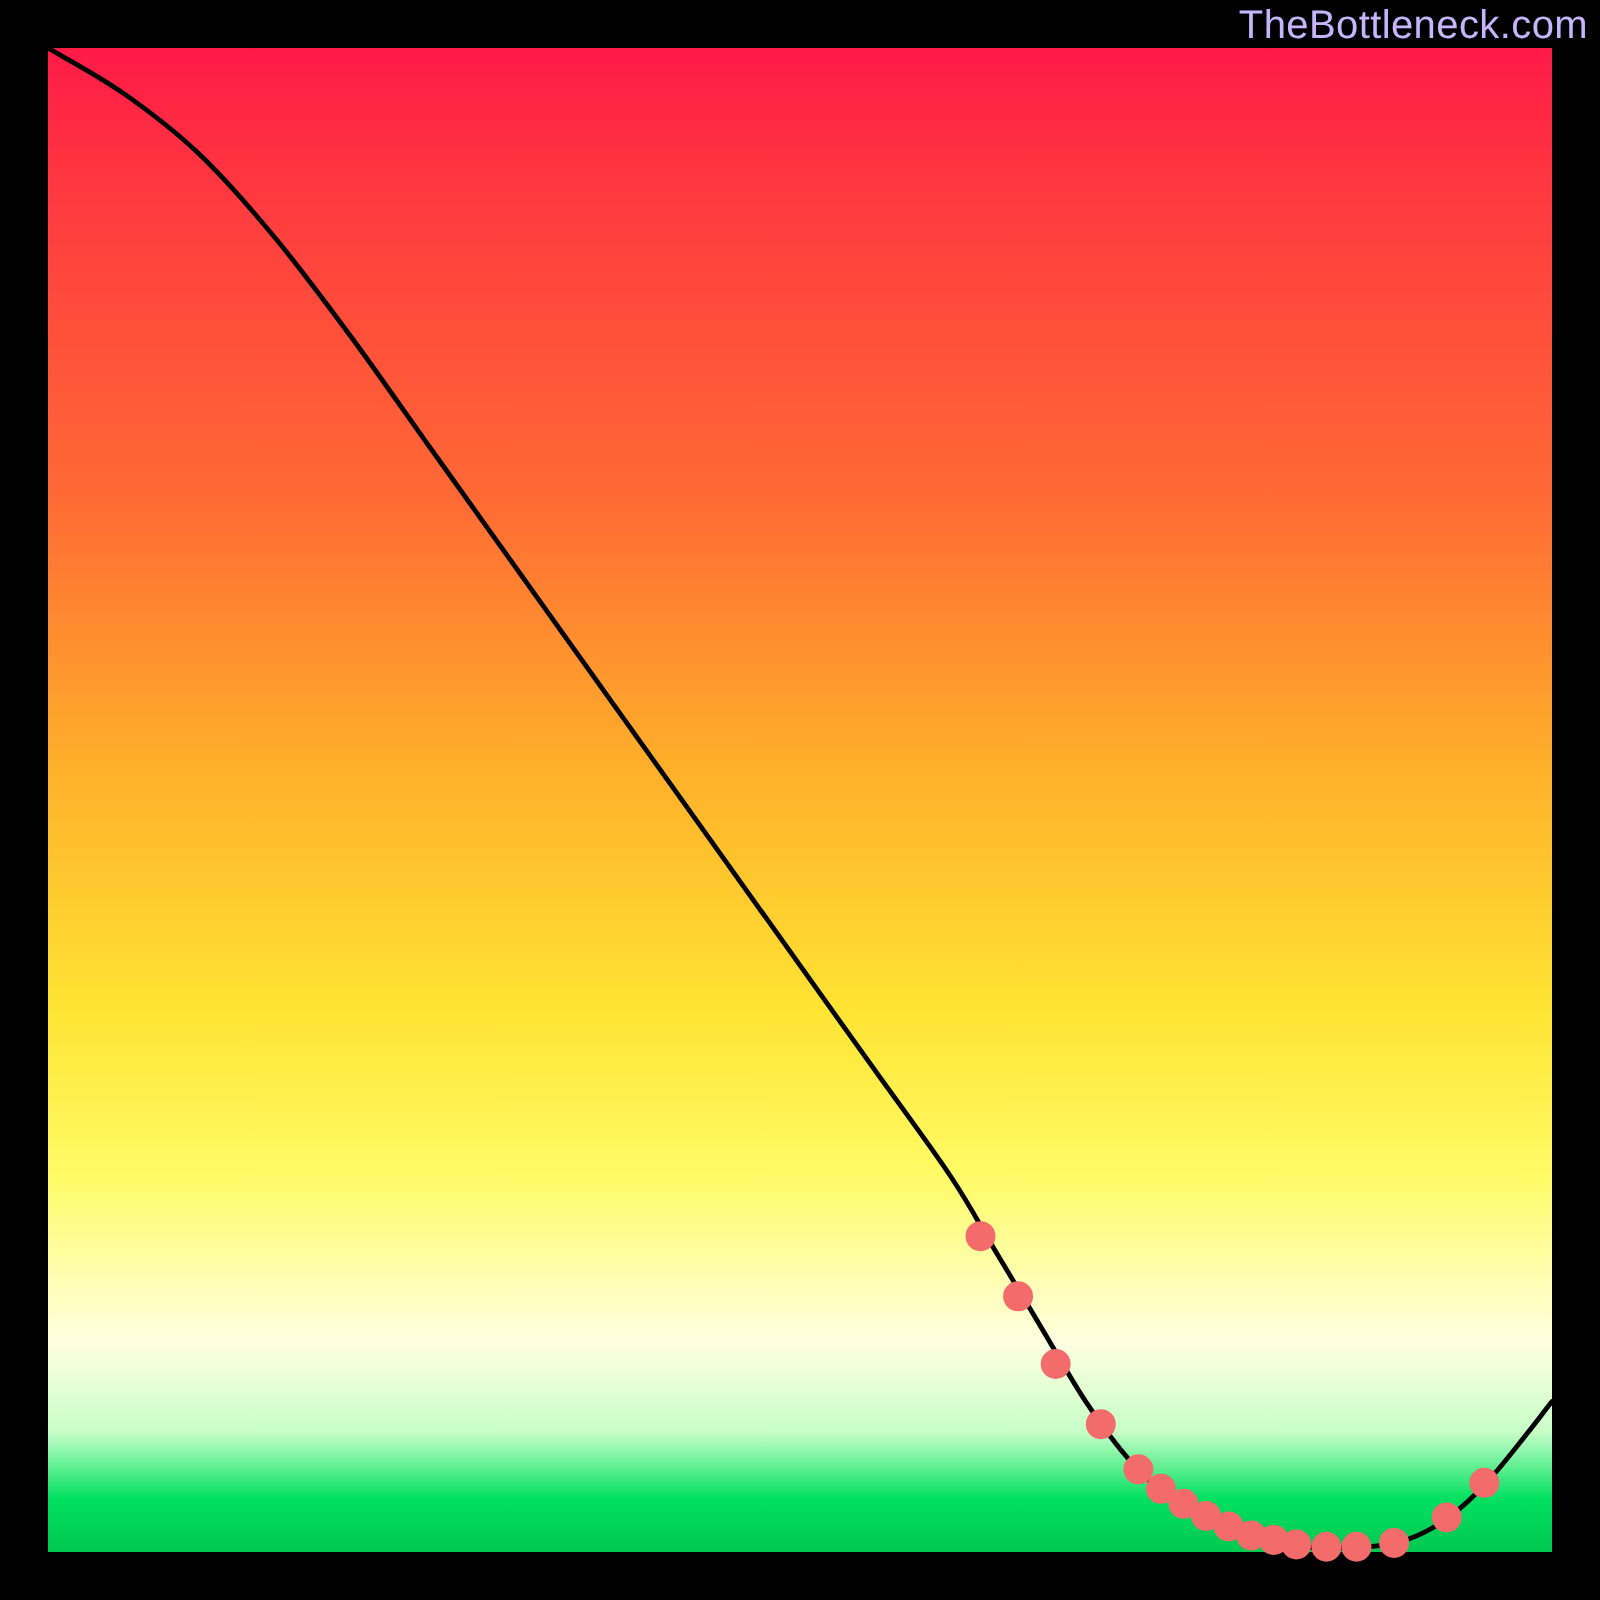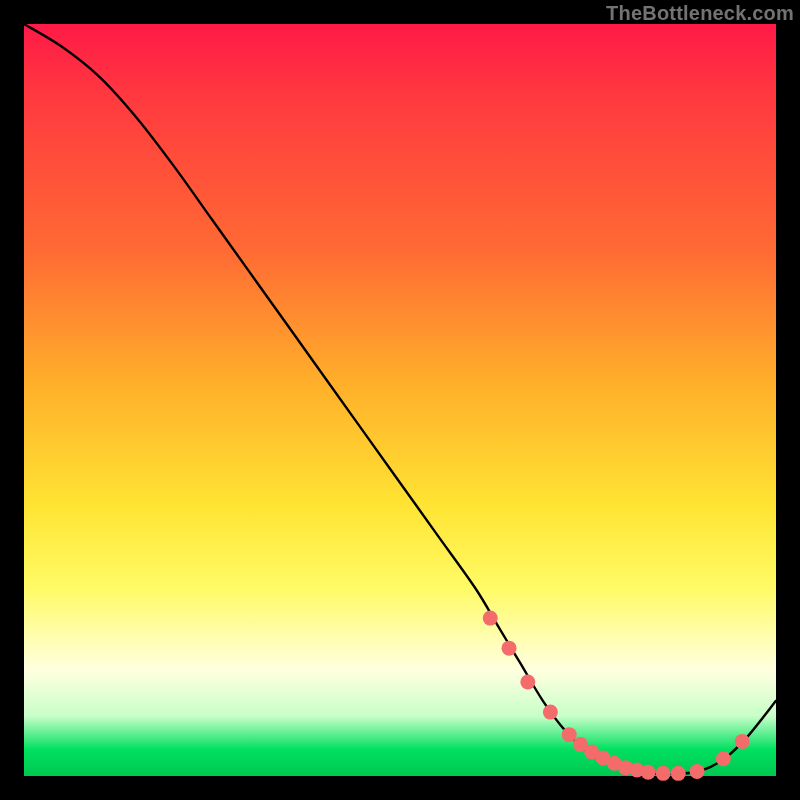--- a/index.html
+++ b/index.html
@@ -52,23 +52,23 @@
     left: 0;
     top: 0;
     width: 752px;
     height: 752px;
     overflow: visible;
   }
   .watermark {
     position: absolute;
     top: 2px;
     right: 6px;
-    color: #737373;
+    color: #c4b5fd;
     font-size: 20px;
-    font-weight: 700;
+    font-weight: 400;
     letter-spacing: 0.2px;
     user-select: none;
   }
 </style>
 </head>
 <body>
 
 <div class="watermark">TheBottleneck.com</div>
 
 <div class="frame">

